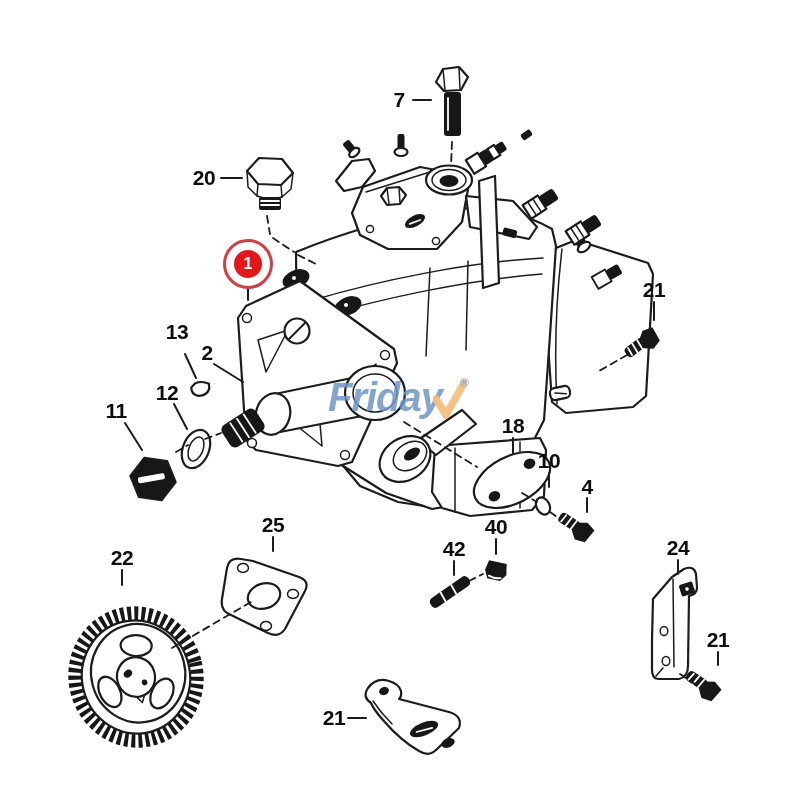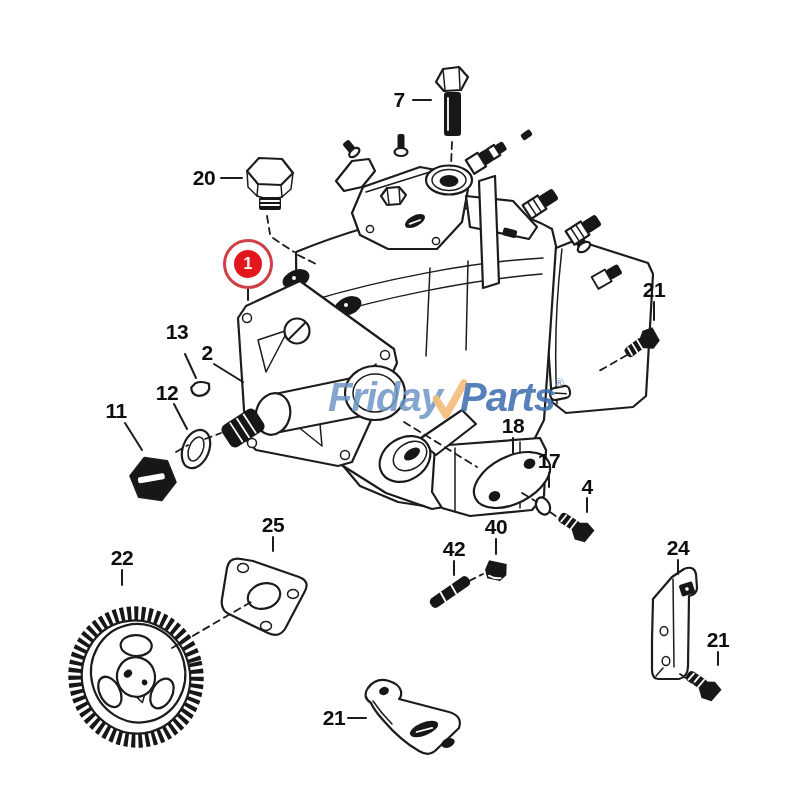--- a/index.html
+++ b/index.html
@@ -361,37 +361,36 @@
     <path class="dash" d="M680,674 L695,684"></path>
     <path class="dash" d="M627,355 L599,371"></path>
   </g>
 </svg>
 
   <div class="wm">
     <span class="w1">Friday</span>
     <svg width="34" height="40" viewBox="0 0 34 40">
       <polyline points="3,20 13,36 31,4" fill="none" stroke="#f3b267" stroke-width="7.5" stroke-linecap="round" stroke-linejoin="round" opacity="0.95"></polyline>
     </svg>
-    <span class="w2">Parts</span>
     <span class="reg">®</span>
   </div>
 
   <div class="ring">
     <div class="core">1</div>
   </div>
 
   <div class="callout" style="left:399px;top:100px">7</div>
   <div class="callout" style="left:204px;top:178px">20</div>
   <div class="callout" style="left:177px;top:332px">13</div>
   <div class="callout" style="left:207px;top:353px">2</div>
   <div class="callout" style="left:167px;top:393px">12</div>
   <div class="callout" style="left:116px;top:411px">11</div>
   <div class="callout" style="left:654px;top:290px">21</div>
   <div class="callout" style="left:513px;top:426px">18</div>
-  <div class="callout" style="left:549px;top:461px">17</div>
+  <div class="callout" style="left:549px;top:461px">10</div>
   <div class="callout" style="left:587px;top:487px">4</div>
   <div class="callout" style="left:496px;top:527px">40</div>
   <div class="callout" style="left:454px;top:549px">42</div>
   <div class="callout" style="left:273px;top:525px">25</div>
   <div class="callout" style="left:122px;top:558px">22</div>
   <div class="callout" style="left:678px;top:548px">24</div>
   <div class="callout" style="left:718px;top:640px">21</div>
   <div class="callout" style="left:334px;top:718px">21</div>
 
 </div>

